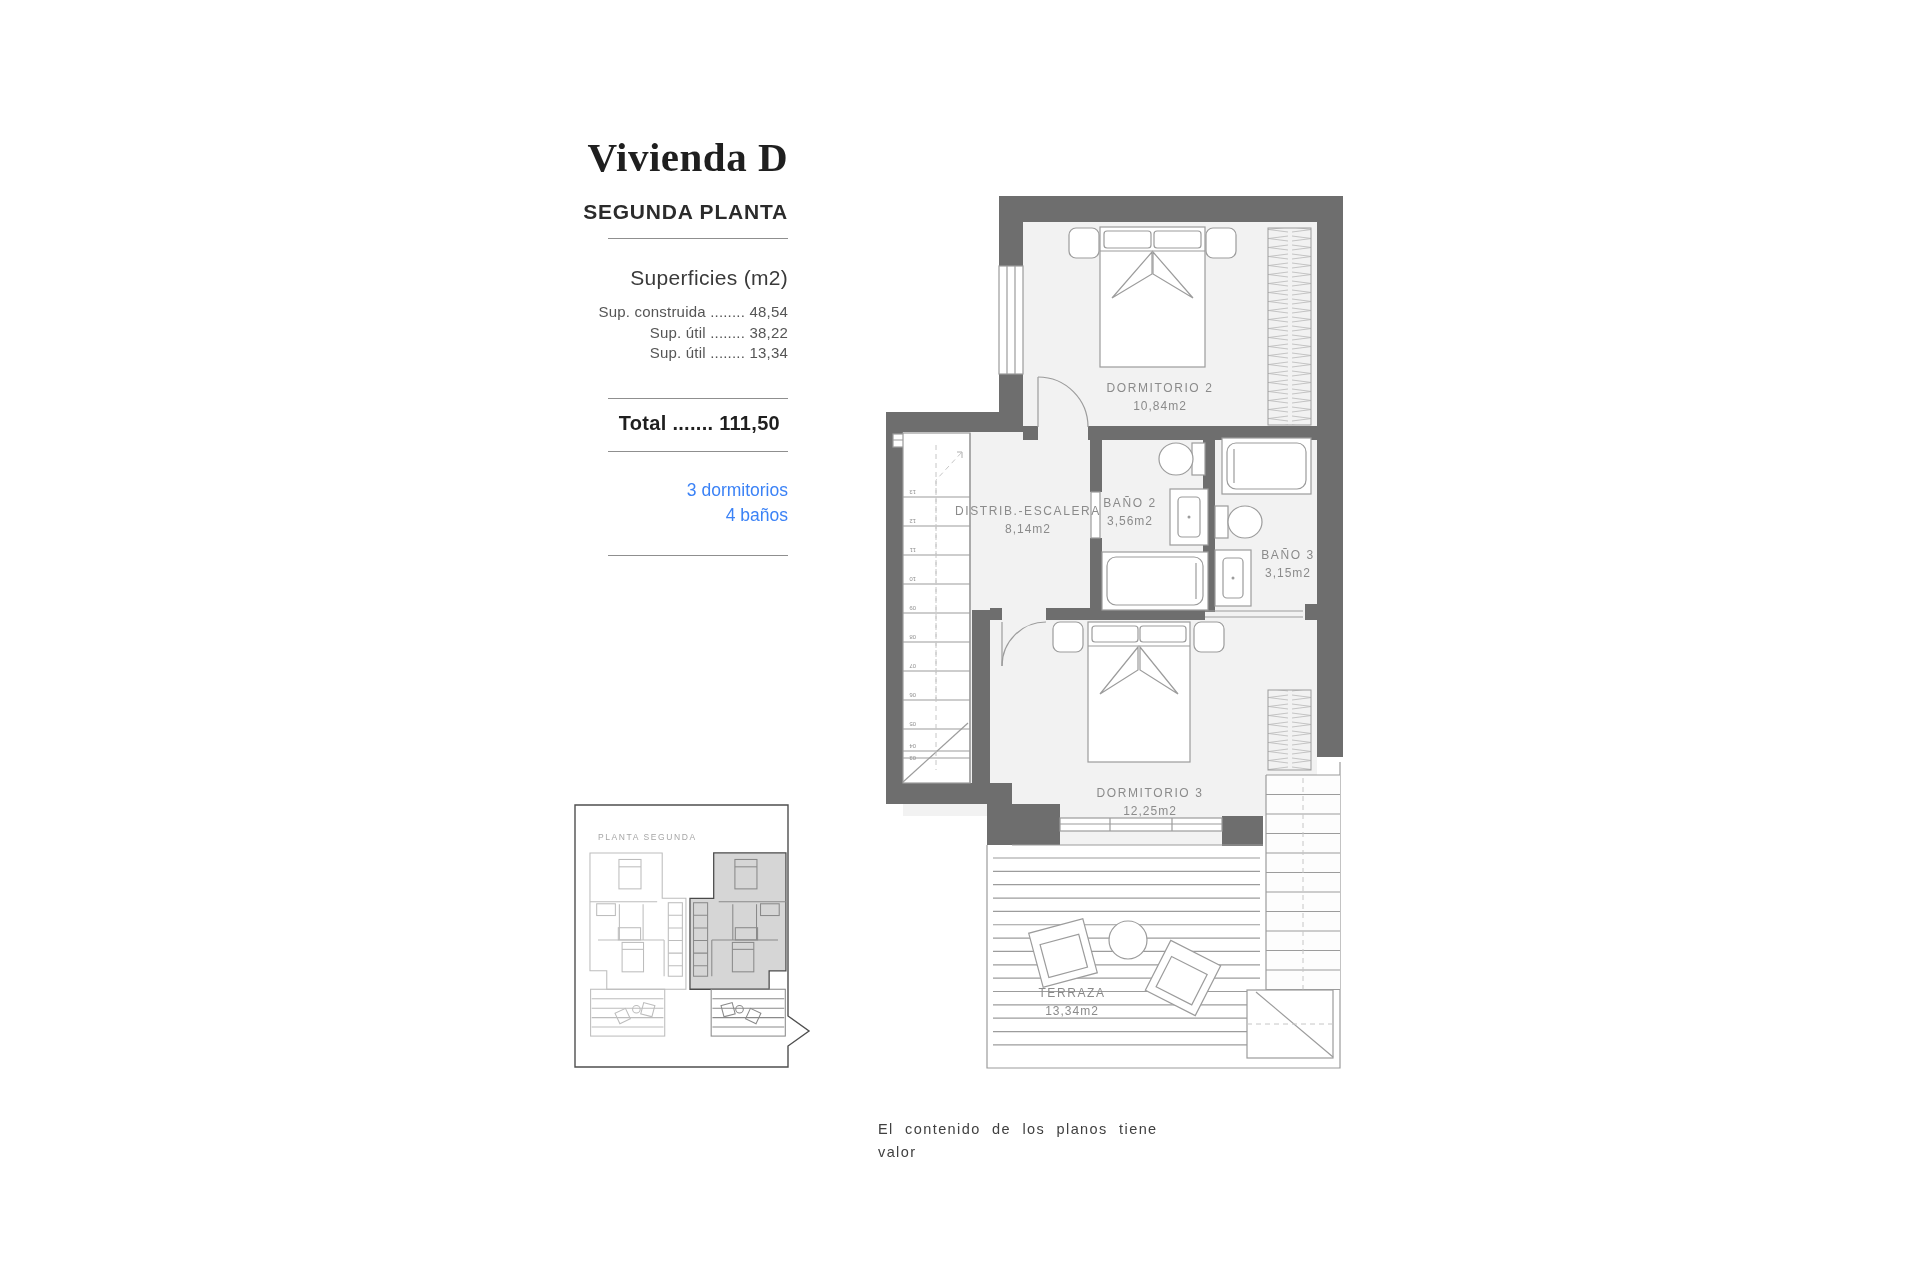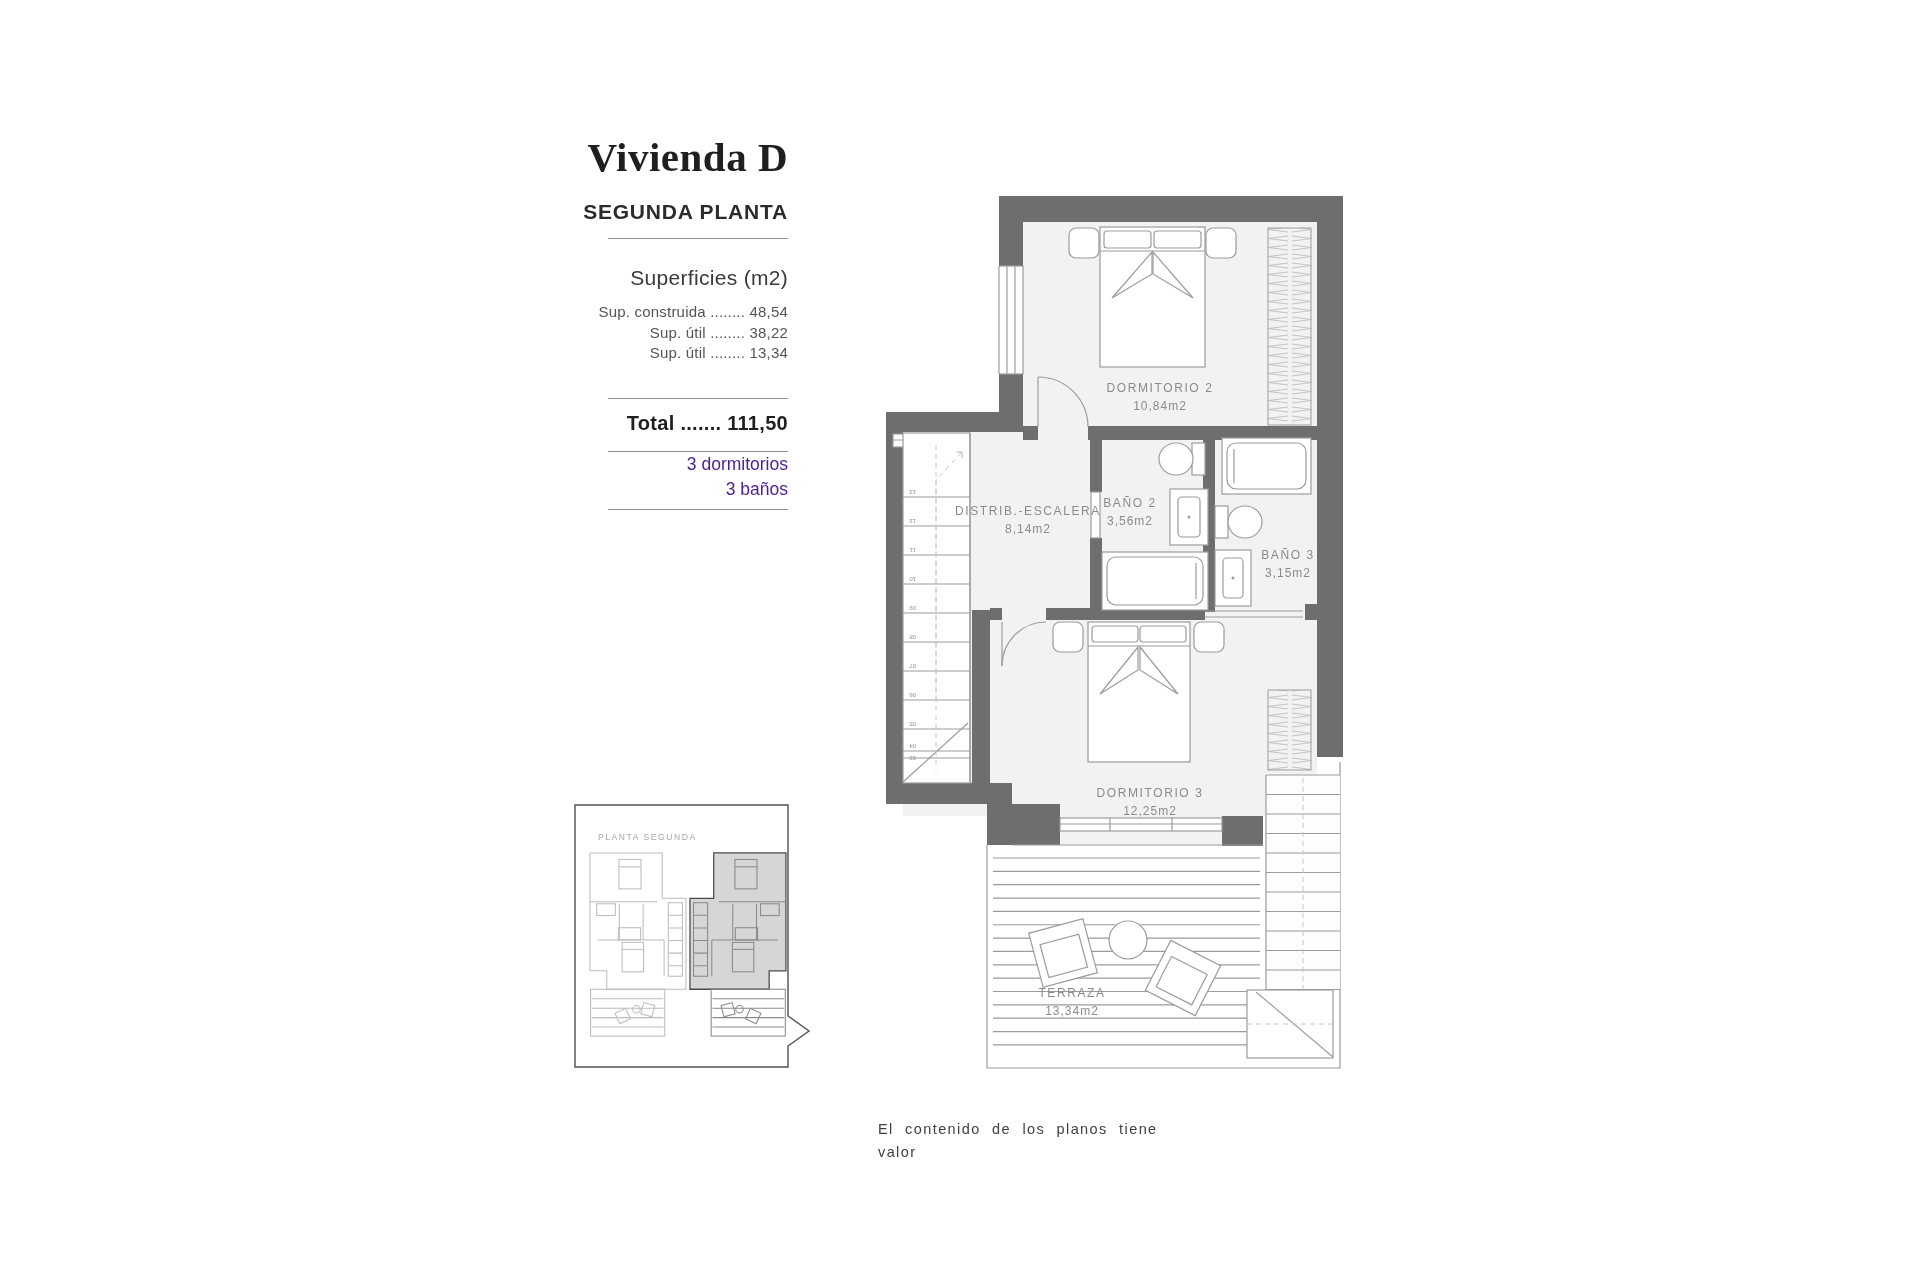--- a/index.html
+++ b/index.html
@@ -7,22 +7,22 @@
        font-family:"Liberation Sans", sans-serif;}
 
   
   .title-col{position:absolute;left:556px;top:136px;width:232px;text-align:right;color:#3c3c3c;}
   .title-col h1{font-family:"Liberation Serif", serif;font-size:41px;font-weight:700;
                 color:#1f1f1f;margin:0;line-height:1.05;letter-spacing:0.5px;}
   .title-col h2{font-size:21px;font-weight:700;color:#2b2b2b;margin:21px 0 0;letter-spacing:0.8px;}
   .rule{border:0;border-top:1.6px solid #8f8f8f;width:180px;margin:14px 0 0 auto;}
   .surf-head{font-size:21px;color:#3a3a3a;margin-top:27px;letter-spacing:0.3px;}
   .surf-rows{font-size:15px;color:#555;margin-top:12px;line-height:1.38;letter-spacing:0.2px;}
-  .total-line{font-size:20px;font-weight:700;color:#1f1f1f;margin:13px 0 0;letter-spacing:0.3px;}
-  .features{font-size:17.5px;color:#4c1d95;margin:0 0;line-height:1.45;}
+  .total-line{font-size:20px;font-weight:700;color:#1f1f1f;margin:13px 8px 0;letter-spacing:0.3px;}
+  .features{font-size:17.5px;color:#3b82f6;margin:26px 0;line-height:1.45;}
 
   
   .disclaimer{position:absolute;left:878px;top:1118px;width:300px;
               font-size:14.5px;color:#404040;letter-spacing:1.4px;word-spacing:6px;
               line-height:1.6;text-align:left;}
 
   
   svg{position:absolute;left:0;top:0;}
   .wall{fill:#6e6e6e;stroke:none;}
   .floor{fill:#f2f2f2;stroke:none;}
@@ -49,21 +49,21 @@
   <div class="surf-rows">
     <div>Sup. construida ........ 48,54</div>
     <div>Sup. útil ........ 38,22</div>
     <div>Sup. útil ........ 13,34</div>
   </div>
   <hr class="rule" style="margin-top:34px">
   <div class="total-line">Total ....... 111,50</div>
   <hr class="rule" style="margin-top:16px">
   <div class="features">
     <div>3 dormitorios</div>
-    <div>3 baños</div>
+    <div>4 baños</div>
   </div>
   <hr class="rule" style="margin-top:6px">
 </div>
 
 <svg width="1920" height="1280" viewBox="0 0 1920 1280">
   <defs>
 
     <pattern id="hang" width="43" height="9" patternUnits="userSpaceOnUse">
       <path d="M2,2 L41,7 M2,7 L41,2" stroke="#b8b8b8" stroke-width="0.8" fill="none"></path>
     </pattern>

